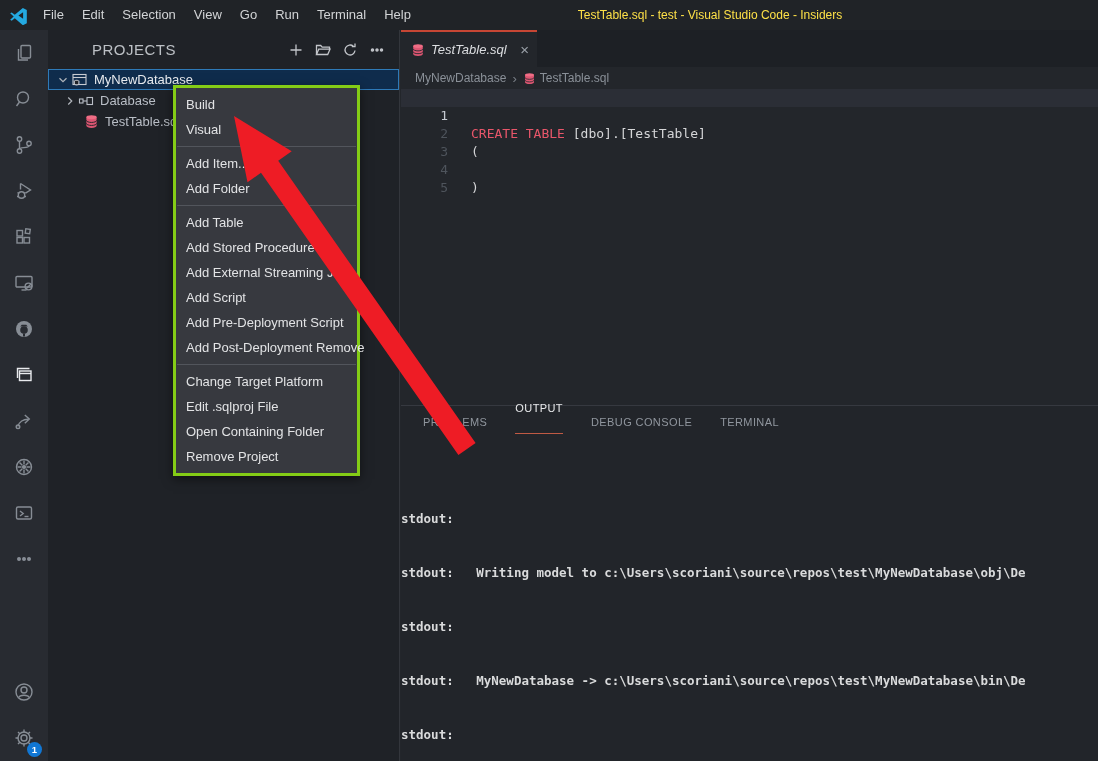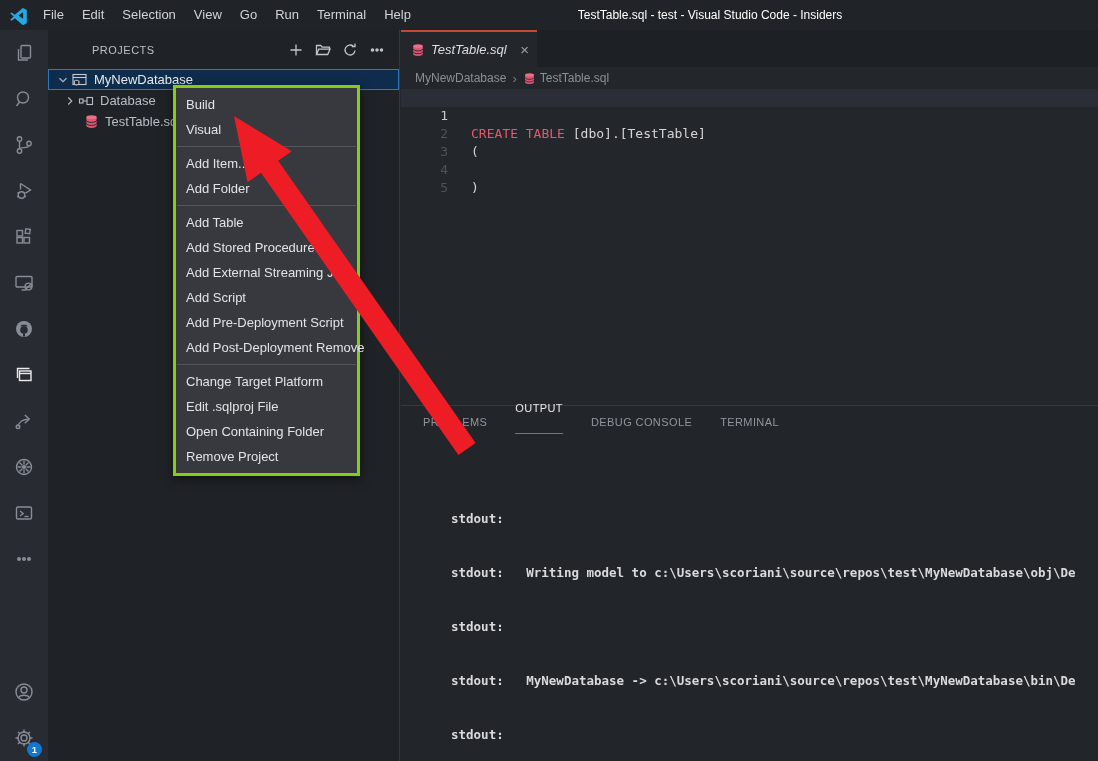--- a/index.html
+++ b/index.html
@@ -4,35 +4,35 @@
 <style>
   html,body{margin:0;padding:0;background:#111;}
   .window{position:relative;width:1098px;height:761px;overflow:hidden;background:#23262b;
           font-family:"Liberation Sans",sans-serif;-webkit-font-smoothing:antialiased;}
 
   
   .titlebar{position:absolute;left:0;top:0;width:1098px;height:30px;background:#202327;display:flex;align-items:center;z-index:5;}
   .vscode-logo{margin:0 6px 0 9px;display:flex;align-items:center;}
   .menubar{display:flex;align-items:center;height:100%;}
   .menu-item{padding:0 9px;font-size:13px;color:#d2d4d6;line-height:30px;cursor:default;}
-  .window-title{position:absolute;left:420px;width:580px;text-align:center;font-size:12px;color:#ffffff;line-height:30px;}
+  .window-title{position:absolute;left:420px;width:580px;text-align:center;font-size:12px;color:#fde047;line-height:30px;}
 
   
   .activitybar{position:absolute;left:0;top:30px;width:48px;height:731px;background:#282b31;display:flex;flex-direction:column;z-index:4;}
   .ab-slot{height:46px;display:flex;align-items:center;justify-content:center;position:relative;}
   .ab-slot svg{stroke:#878d95;fill:none;stroke-width:1.4;}
   .ab-slot.active svg{stroke:#e9ebee;}
   .ab-spacer{flex:1;}
   .gear-badge{position:absolute;right:6px;bottom:4px;width:15px;height:15px;border-radius:50%;background:#1177d4;color:#fff;
               font-size:9.5px;display:flex;align-items:center;justify-content:center;font-weight:bold;}
 
   
   .sidebar{position:absolute;left:48px;top:30px;width:352px;height:731px;background:#1f2227;border-right:1px solid #33363c;box-sizing:border-box;z-index:3;}
   .sb-header{height:39px;display:flex;align-items:center;padding:0 14px 0 8px;}
-  .sb-title{font-size:11px;letter-spacing:.5px;color:#bcc0c5;flex:1;padding-left:36px;}
+  .sb-title{font-size:15px;letter-spacing:.5px;color:#bcc0c5;flex:1;padding-left:36px;}
   .sb-actions{display:flex;gap:11px;align-items:center;}
   .sb-actions svg{stroke:#c2c5ca;fill:none;stroke-width:1.3;}
   .tree-row{height:21px;display:flex;align-items:center;font-size:13px;color:#b9bec6;white-space:nowrap;overflow:hidden;box-sizing:border-box;}
   .tree-row.selected{background:#0f2c4c;border:1px solid #2e7ab8;color:#e6e9ed;}
   .tree-chevron{width:16px;display:flex;justify-content:center;}
   .tree-chevron svg{stroke:#b0b5bb;fill:none;stroke-width:1.4;}
   .tree-icon{margin-right:6px;display:flex;}
 
   
   .editorcol{position:absolute;left:401px;top:30px;width:697px;height:731px;background:#23262b;}
@@ -52,21 +52,21 @@
   .gutter-num{position:absolute;left:0;width:47px;text-align:right;color:#4e545c;}
   .code-line.hl .gutter-num{color:#c5cad2;}
   .code-text{position:absolute;left:70px;color:#d5d6d8;}
   .kw{color:#e8566a;}
 
   
   .panel{position:absolute;left:0;top:375px;width:100%;height:356px;border-top:1px solid #363940;box-sizing:border-box;background:#22252a;}
   .panel-header{height:28px;display:flex;align-items:flex-end;padding-left:22px;gap:28px;}
   .panel-tab{font-size:11px;letter-spacing:.4px;color:#90969e;padding-bottom:6px;}
   .panel-tab.active{color:#e8e9eb;border-bottom:1.5px solid #c05a44;padding-bottom:19px;}
-  .output{position:absolute;left:0;top:28px;right:0;bottom:0;overflow:hidden;padding-left:50px;
+  .output{position:absolute;left:0;top:28px;right:0;bottom:0;overflow:hidden;
           font-family:"DejaVu Sans Mono",monospace;font-size:12.5px;font-weight:bold;color:#d9dadb;line-height:18px;white-space:pre;}
   .out-partial{height:4px;overflow:hidden;}
   .out-partial span{display:block;transform:translateY(-13px);}
   .out-line{height:18px;}
 
   
   .context-menu{position:absolute;left:173px;top:85px;width:187px;background:#37393f;border:3px solid #84cc16;box-sizing:border-box;
                 box-shadow:0 3px 10px rgba(0,0,0,.5);padding:4px 0;z-index:50;}
   .cm-item{height:25px;line-height:25px;padding:0 10px;font-size:13px;color:#e2e3e5;white-space:nowrap;}
   .cm-sep{height:1px;background:#52555c;margin:4px 1px;}

